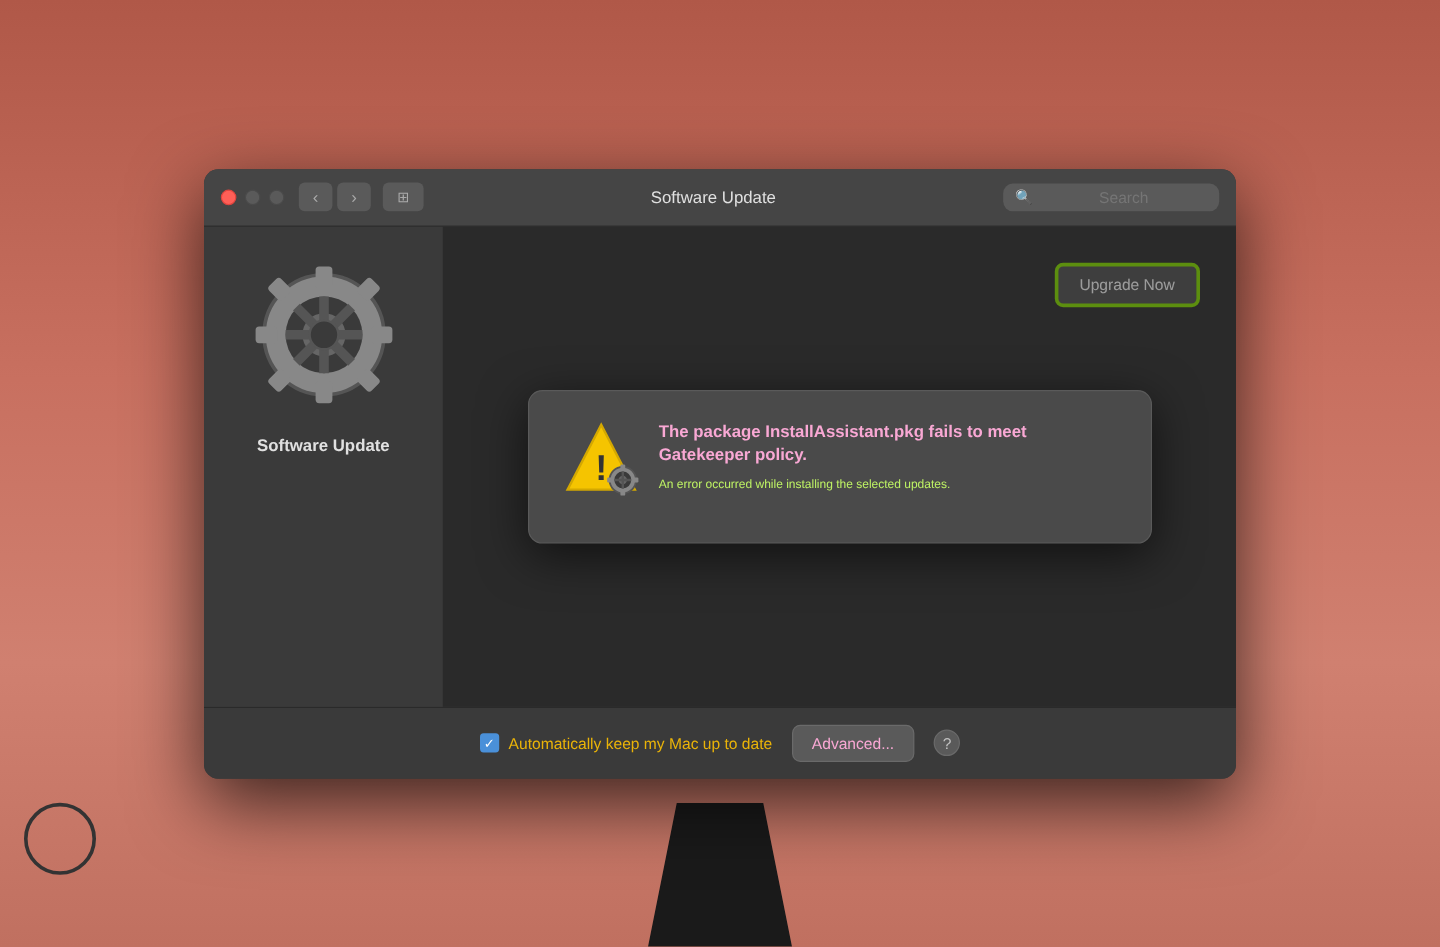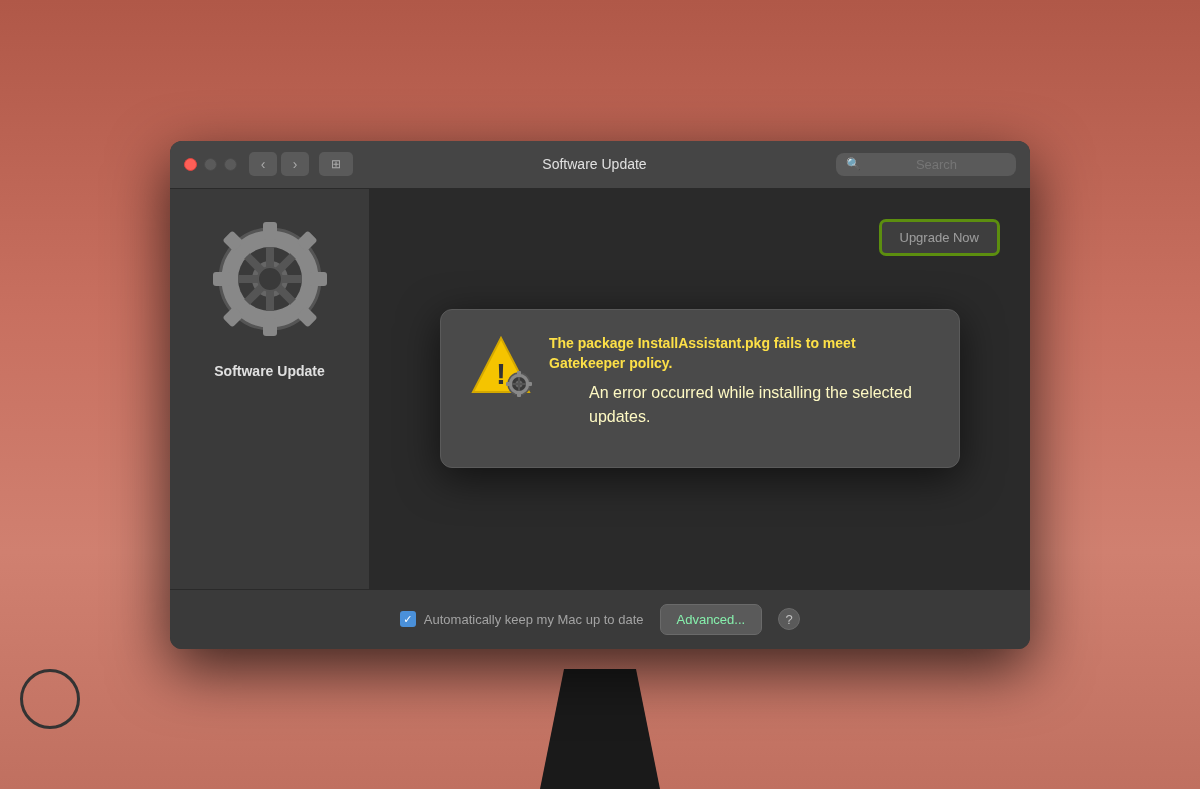--- a/index.html
+++ b/index.html
@@ -238,29 +238,29 @@
       background: #4a90d9;
       border-radius: 3px;
       display: flex;
       align-items: center;
       justify-content: center;
       color: white;
       font-size: 11px;
     }
 
     .checkbox-label {
-      color: #a3a3a3;
+      color: #eab308;
       font-size: 13px;
     }
 
     .advanced-btn {
       background: #5a5a5a;
       border: 1px solid #6a6a6a;
       border-radius: 7px;
-      color: #86efac;
+      color: #f9a8d4;
       font-size: 13px;
       padding: 7px 16px;
       cursor: pointer;
     }
 
     .help-btn {
       width: 22px;
       height: 22px;
       border-radius: 50%;
       background: #5a5a5a;
@@ -318,32 +318,31 @@
       right: 0;
       width: 28px;
       height: 28px;
     }
 
     .alert-text-area {
       flex: 1;
     }
 
     .alert-title {
-      color: #fde047;
+      color: #f9a8d4;
       font-size: 14px;
       font-weight: 700;
       margin-bottom: 8px;
       line-height: 1.4;
     }
 
     .alert-body {
-      color: #fef9c3;
-      font-size: 16px;
+      color: #bef264;
+      font-size: 10px;
       line-height: 1.5;
-      margin-left: 40px;
     }
 
     .alert-footer {
       display: flex;
       align-items: center;
       justify-content: space-between;
       margin-top: 16px;
     }
 
     .alert-link {

